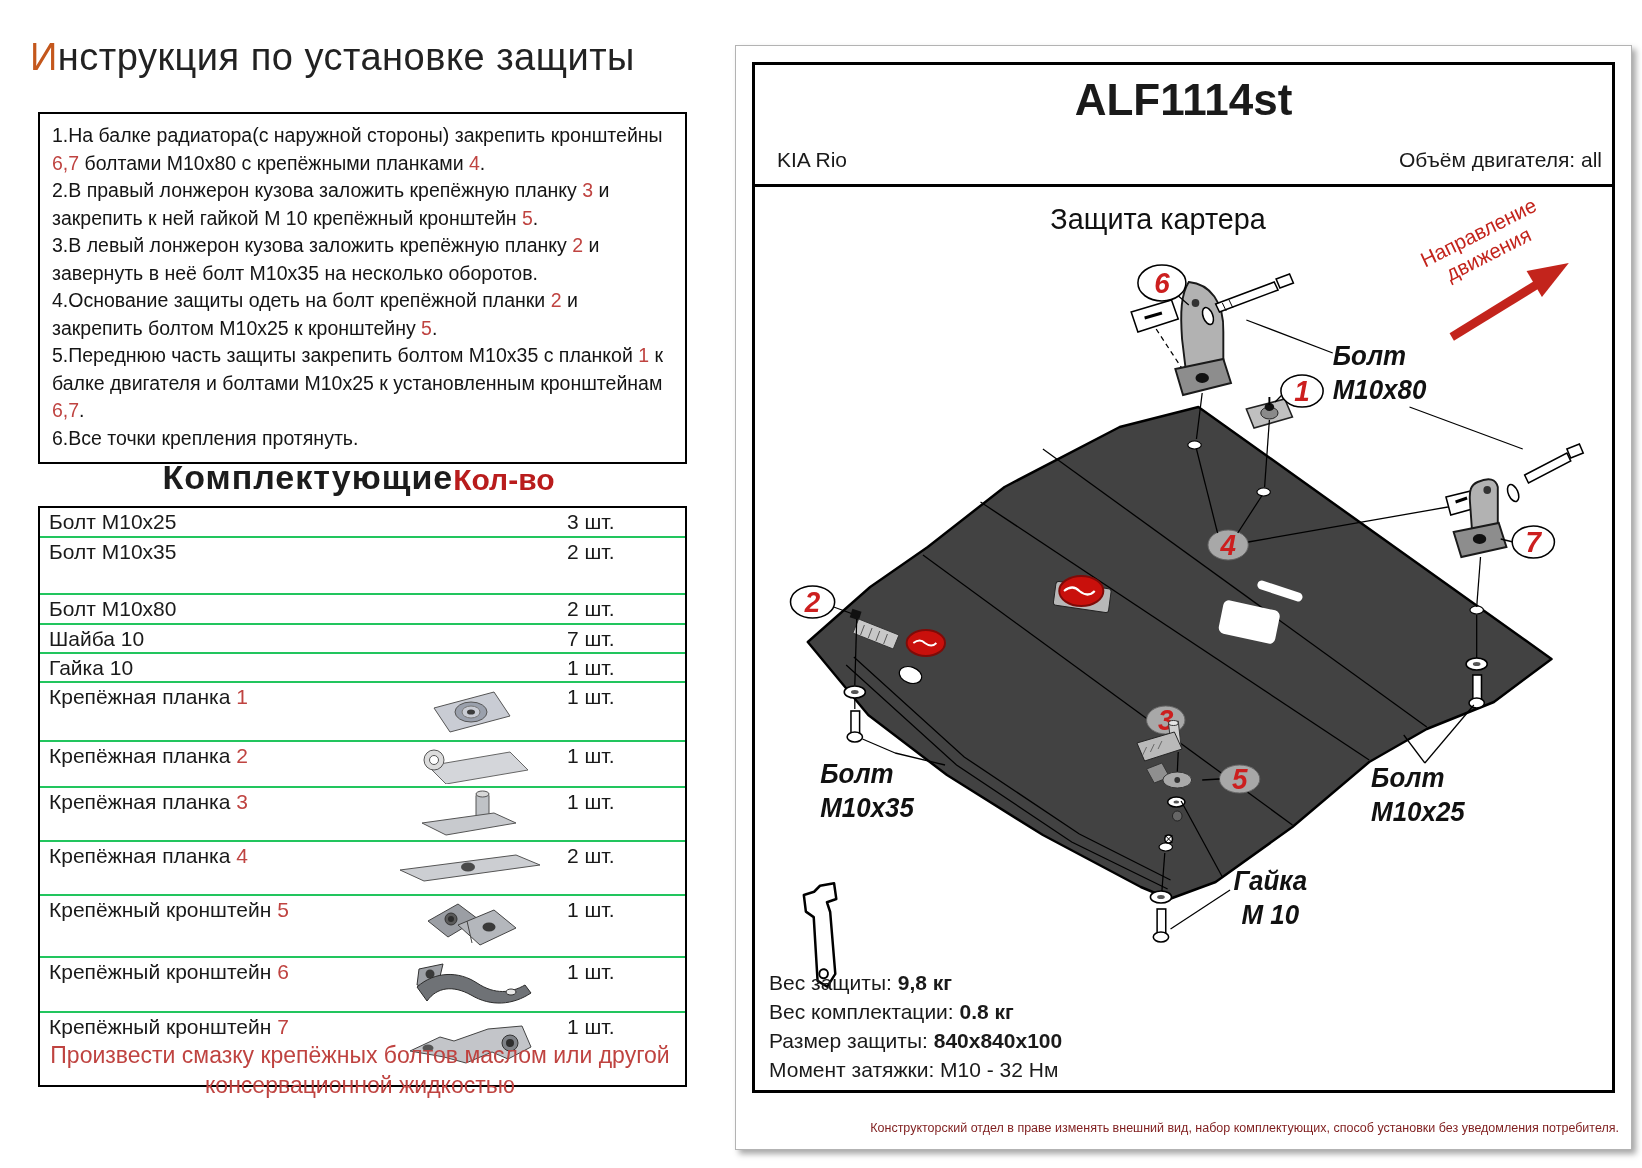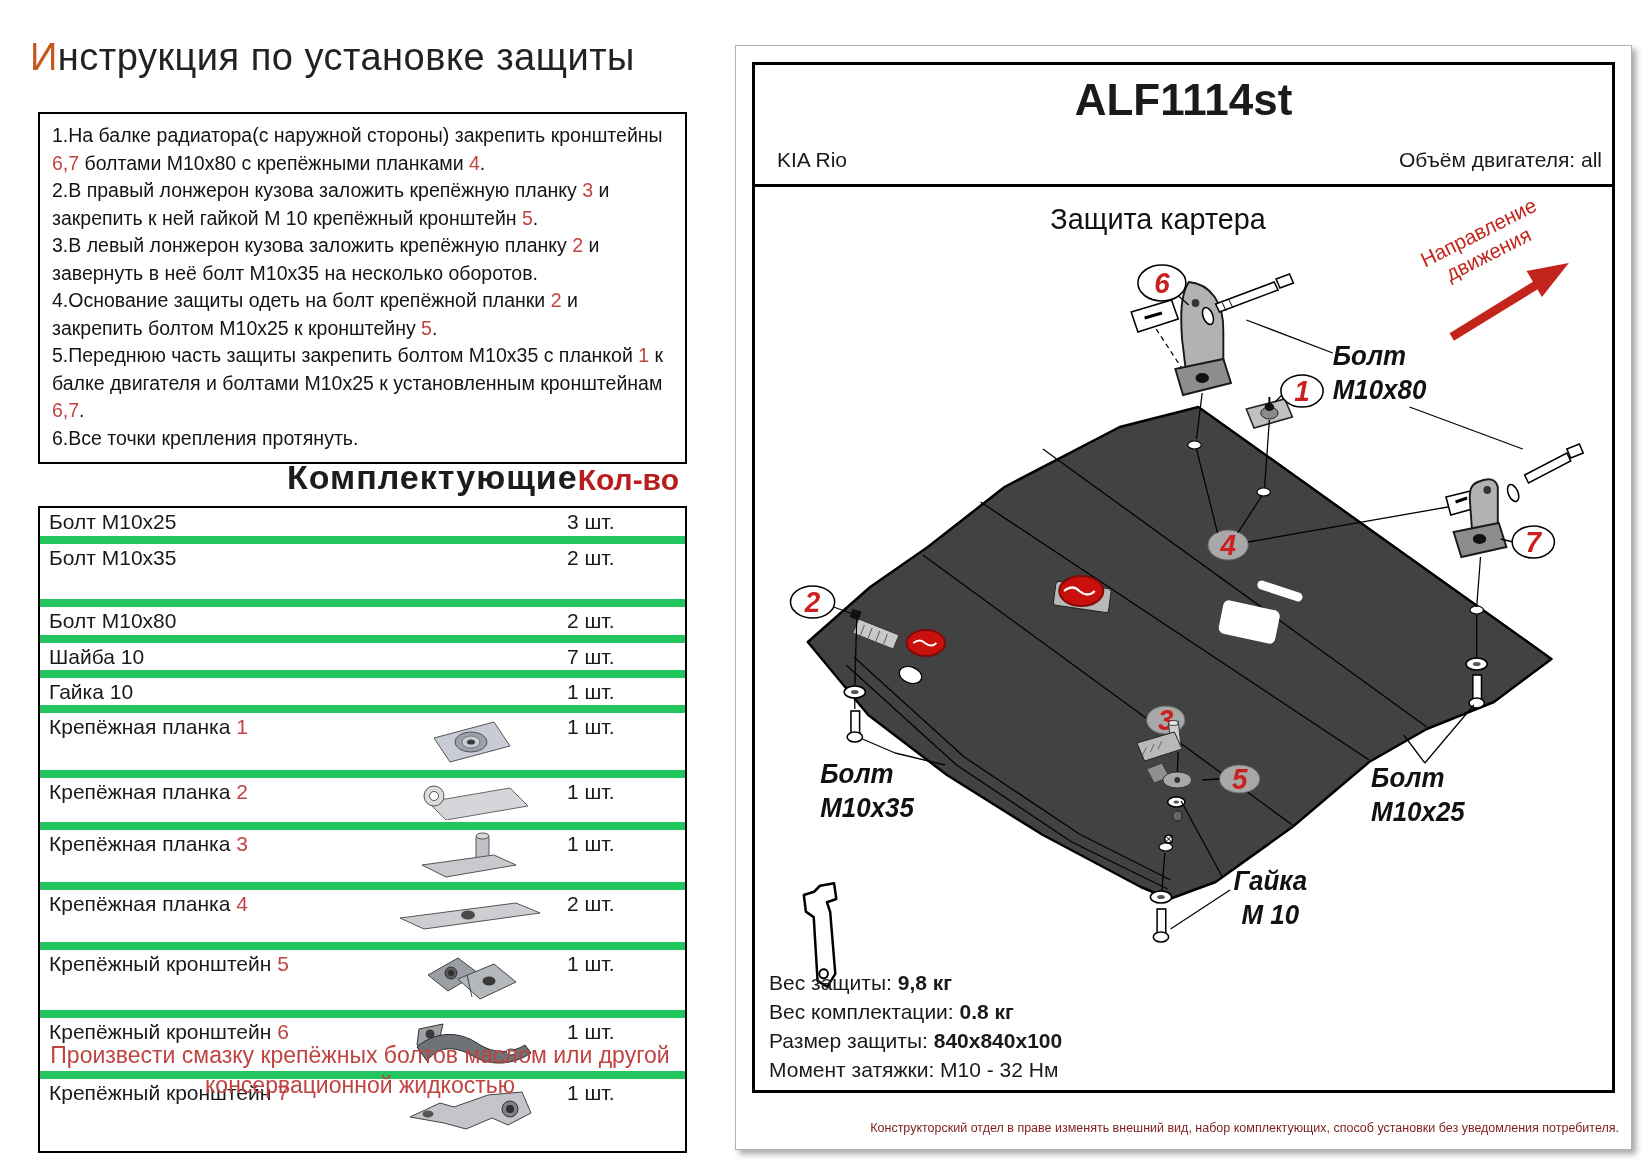--- a/index.html
+++ b/index.html
@@ -5,25 +5,25 @@
   html,body{margin:0;padding:0;}
   body{width:1642px;height:1168px;position:relative;background:#fff;overflow:hidden;
        font-family:"Liberation Sans","DejaVu Sans",sans-serif;color:#1a1a1a;}
   .abs{position:absolute;}
   
   #page-title{left:30px;top:36px;width:660px;font-size:38px;letter-spacing:.5px;color:#222;}
   #page-title .lead{color:var(--title-orange);}
   #instructions-box{left:38px;top:112px;width:621px;border:2px solid #000;
        padding:8px 12px 10px 12px;font-size:19.5px;line-height:27.5px;color:#151515;}
   .red{color:var(--accent-red);}
-  #parts-header-row{left:38px;top:458px;width:645px;display:flex;justify-content:flex-end;align-items:flex-end;}
+  #parts-header-row{left:38px;top:458px;width:645px;display:flex;justify-content:center;align-items:flex-end;}
   #parts-header{font-size:34px;font-weight:bold;letter-spacing:1px;color:#1c1c1c;}
   #qty-header{font-size:30px;font-weight:bold;color:#b91c1c;padding-right:4px;}
   #parts-table{left:38px;top:506px;width:645px;border:2px solid #000;}
-  .p-row{position:relative;border-top:8px solid #22c55e;}
+  .p-row{position:relative;border-top:2px solid #22c55e;}
   .p-row:first-child{border-top:none;}
   .p-name{position:absolute;left:9px;top:2px;font-size:21px;white-space:nowrap;}
   .p-qty{position:absolute;left:527px;top:2px;font-size:21px;white-space:nowrap;}
   .p-icon{position:absolute;left:335px;width:190px;top:0;bottom:0;display:flex;align-items:center;justify-content:center;}
   #grease-note{left:30px;top:1040px;width:660px;text-align:center;font-size:23px;line-height:30px;color:var(--note-red);}
   
   #right-panel{left:735px;top:45px;width:895px;border:1px solid #b3b3b3;background:#fff;
       box-shadow:4px 4px 6px rgba(0,0,0,.35);}
   #black-box{border:3px solid #000;margin:16px;}
   #panel-header{position:relative;height:119px;border-bottom:3px solid #000;}

